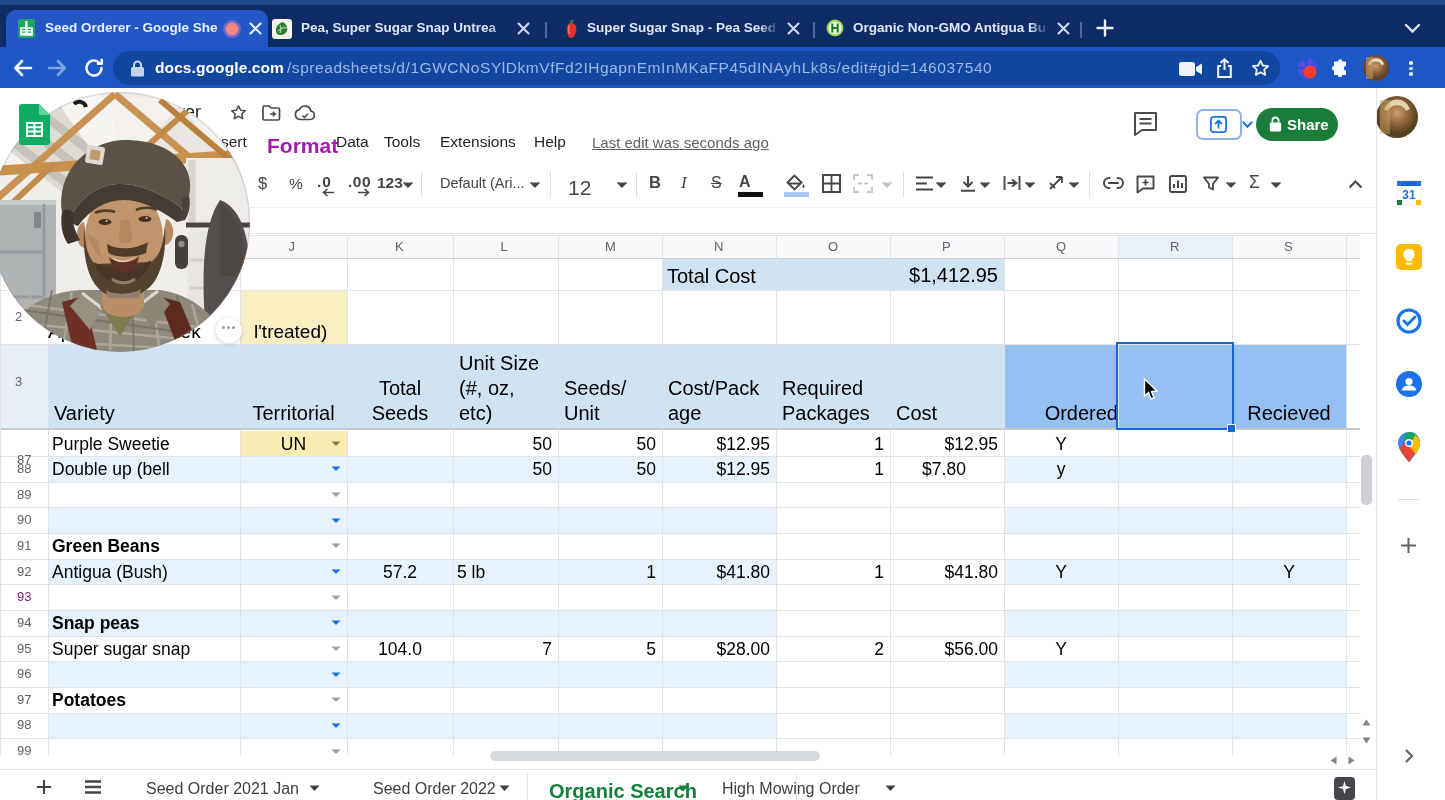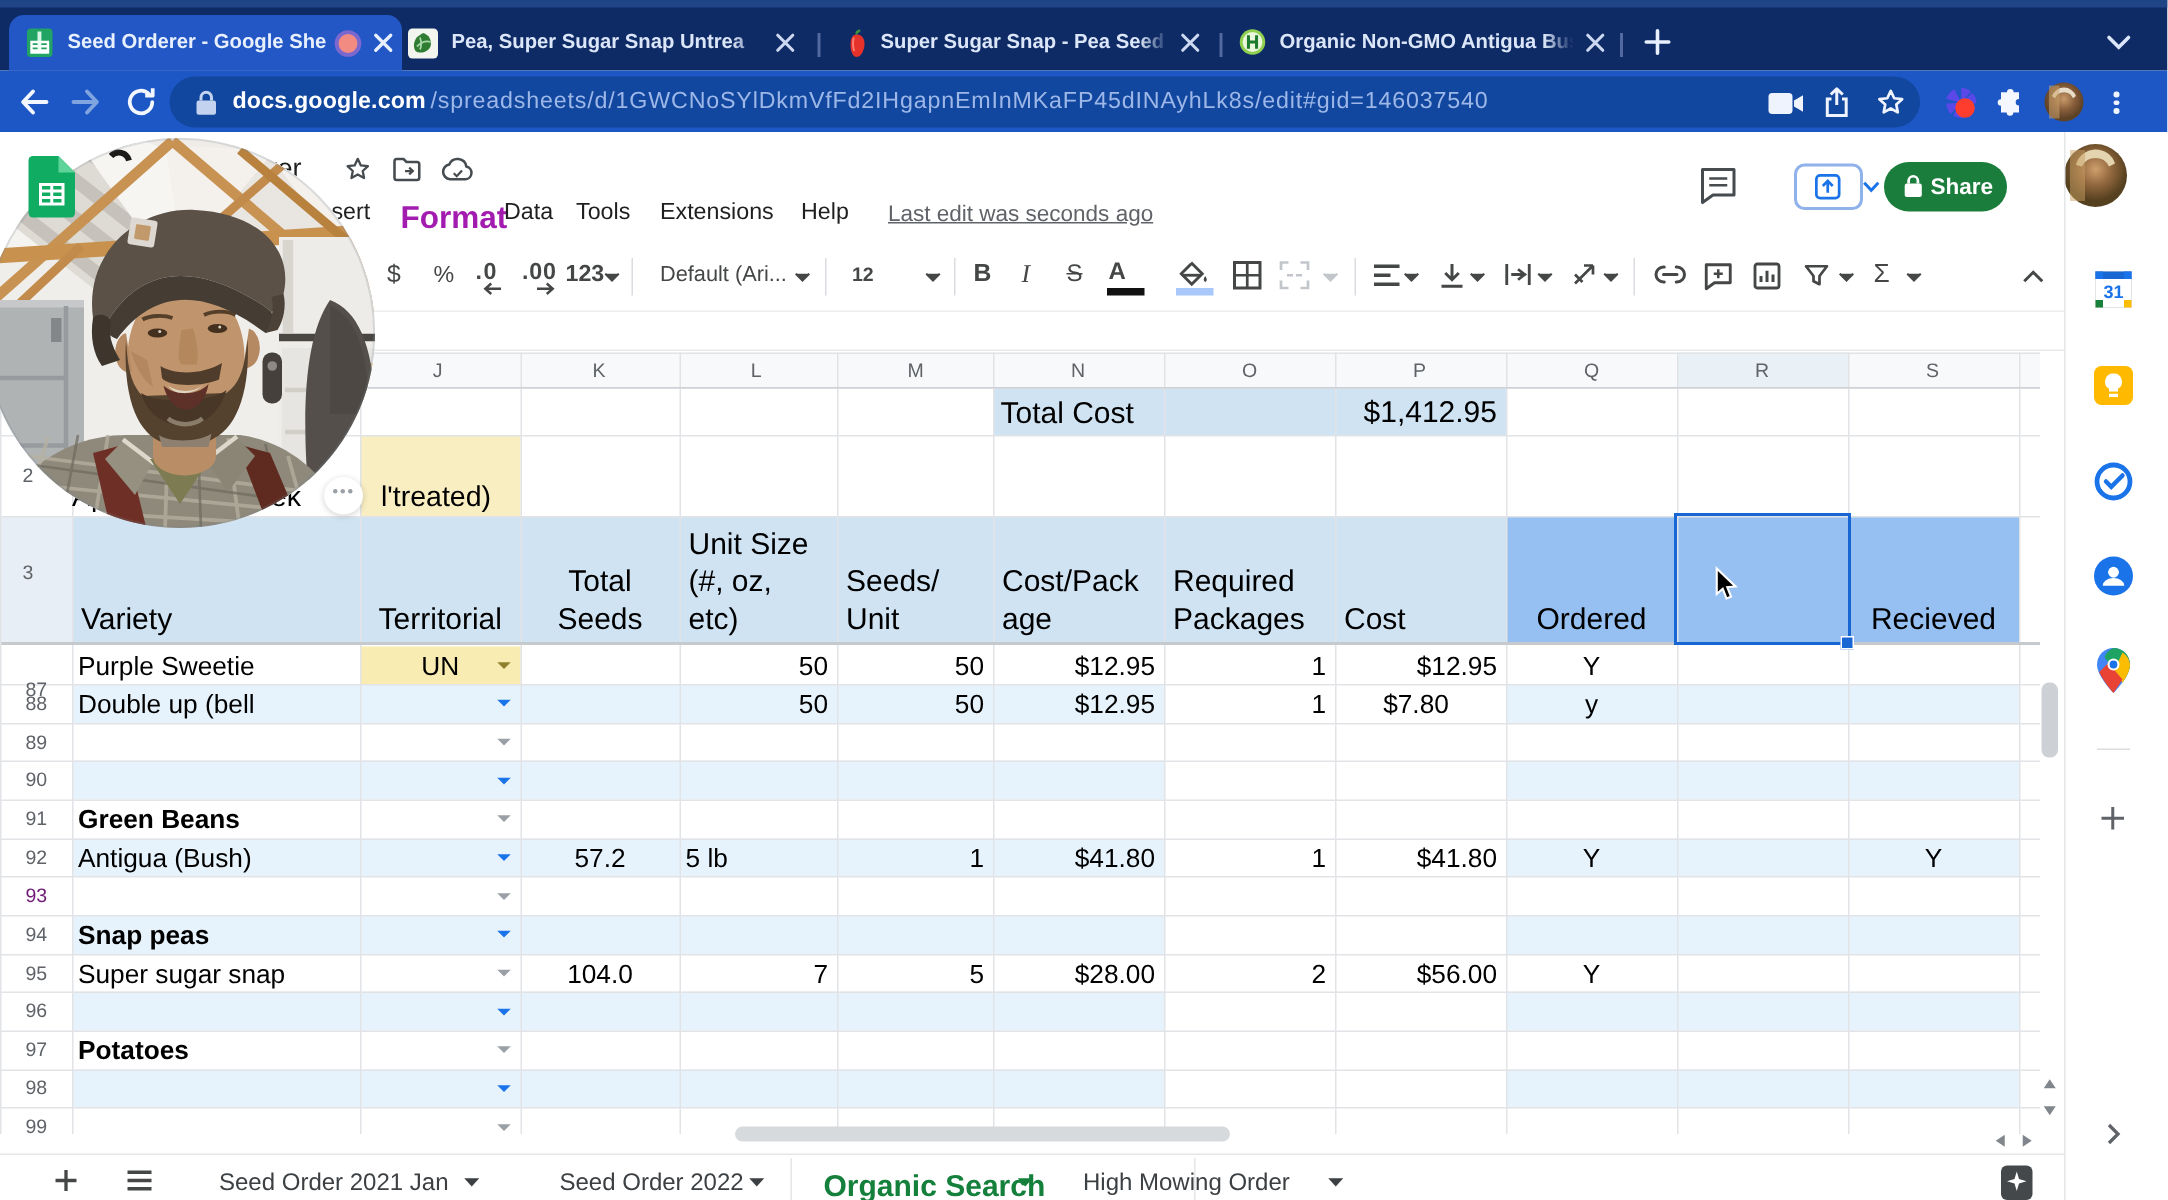--- a/index.html
+++ b/index.html
@@ -190,21 +190,21 @@
 <div class="t " style="left:377px;top:174px;font-size:15.5px;color:#444746;font-weight:600;">123</div>
 <svg style="left:403px;top:182px" width="10" height="6" viewBox="0 0 10 6">
     <path d="M0.5 0.5 L5 5 L9.5 0.5" fill="#444746" stroke="#444746" stroke-width="1.4"></path>
   </svg>
 <div class="" style="left:421px;top:172px;width:1px;height:25px;background:#d9dce0;"></div>
 <div class="t " style="left:440px;top:175px;font-size:14.5px;color:#444746;font-weight:500;">Default (Ari...</div>
 <svg style="left:530px;top:182px" width="10" height="6" viewBox="0 0 10 6">
     <path d="M0.5 0.5 L5 5 L9.5 0.5" fill="#444746" stroke="#444746" stroke-width="1.4"></path>
   </svg>
 <div class="" style="left:550px;top:172px;width:1px;height:25px;background:#d9dce0;"></div>
-<div class="t " style="left:568px;top:175px;font-size:13px;color:#444746;font-weight:700;">12</div>
+<div class="t " style="left:568px;top:175px;font-size:21px;color:#444746;font-weight:400;">12</div>
 <svg style="left:617px;top:182px" width="10" height="6" viewBox="0 0 10 6">
     <path d="M0.5 0.5 L5 5 L9.5 0.5" fill="#444746" stroke="#444746" stroke-width="1.4"></path>
   </svg>
 <div class="" style="left:636px;top:172px;width:1px;height:25px;background:#d9dce0;"></div>
 <div class="t " style="left:649px;top:173px;font-size:16.5px;color:#444746;font-weight:700;">B</div>
 <div class="t " style="left:681px;top:173px;font-size:17px;color:#444746;font-weight:500;font-style:italic;font-family:'Liberation Serif',serif;">I</div>
 <div class="t " style="left:711px;top:173px;font-size:16px;color:#444746;font-weight:500;text-decoration:line-through;">S</div>
 <div class="t " style="left:739px;top:172px;font-size:16px;color:#444746;font-weight:600;">A</div>
 <div class="" style="left:738px;top:192px;width:25px;height:4.5px;background:#111;"></div>
 <svg style="left:786px;top:174px" width="20" height="17" viewBox="0 0 20 17">
@@ -367,21 +367,21 @@
 <div class="t " style="left:459px;top:351px;font-size:20px;color:#000;font-weight:400;">Unit Size</div>
 <div class="t " style="left:459px;top:376px;font-size:20px;color:#000;font-weight:400;">(#, oz,</div>
 <div class="t " style="left:459px;top:401px;font-size:20px;color:#000;font-weight:400;">etc)</div>
 <div class="t " style="left:564px;top:376px;font-size:20px;color:#000;font-weight:400;">Seeds/</div>
 <div class="t " style="left:564px;top:401px;font-size:20px;color:#000;font-weight:400;">Unit</div>
 <div class="t " style="left:668px;top:376px;font-size:20px;color:#000;font-weight:400;">Cost/Pack</div>
 <div class="t " style="left:668px;top:401px;font-size:20px;color:#000;font-weight:400;">age</div>
 <div class="t " style="left:782px;top:376px;font-size:20px;color:#000;font-weight:400;">Required</div>
 <div class="t " style="left:782px;top:401px;font-size:20px;color:#000;font-weight:400;">Packages</div>
 <div class="t " style="left:896px;top:401px;font-size:20px;color:#000;font-weight:400;">Cost</div>
-<div class="t" style="left:1004px;top:401px;width:114px;text-align:center;font-size:20px;color:#000;">Ordered</div>
+<div class="t" style="left:1004px;top:401px;width:114px;text-align:right;font-size:20px;color:#000;">Ordered</div>
 <div class="t" style="left:1232px;top:401px;width:114px;text-align:center;font-size:20px;color:#000;">Recieved</div>
 <div class="t " style="left:52px;top:433.525px;font-size:17.5px;color:#000;font-weight:400;">Purple Sweetie</div>
 <div class="t" style="left:240px;top:433.525px;width:107px;text-align:center;font-size:17.5px;color:#000;">UN</div>
 <div class="t" style="left:453px;top:433.525px;width:99px;text-align:right;font-size:17.5px;color:#000;">50</div>
 <div class="t" style="left:558px;top:433.525px;width:98px;text-align:right;font-size:17.5px;color:#000;">50</div>
 <div class="t" style="left:662px;top:433.525px;width:108px;text-align:right;font-size:17.5px;color:#000;">$12.95</div>
 <div class="t" style="left:776px;top:433.525px;width:108px;text-align:right;font-size:17.5px;color:#000;">1</div>
 <div class="t" style="left:890px;top:433.525px;width:108px;text-align:right;font-size:17.5px;color:#000;">$12.95</div>
 <div class="t" style="left:1004px;top:433.525px;width:114px;text-align:center;font-size:17.5px;color:#000;">Y</div>
 <div class="t " style="left:52px;top:459.17499999999995px;font-size:17.5px;color:#000;font-weight:400;">Double up (bell</div>

